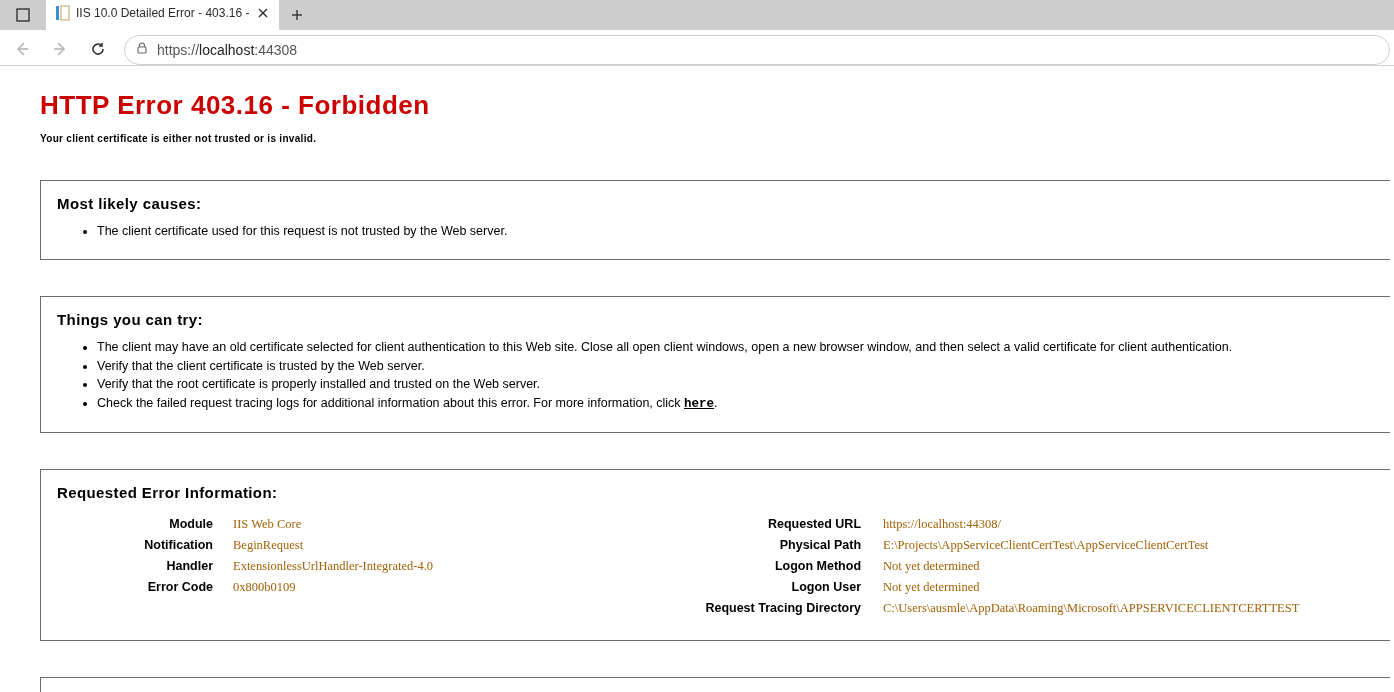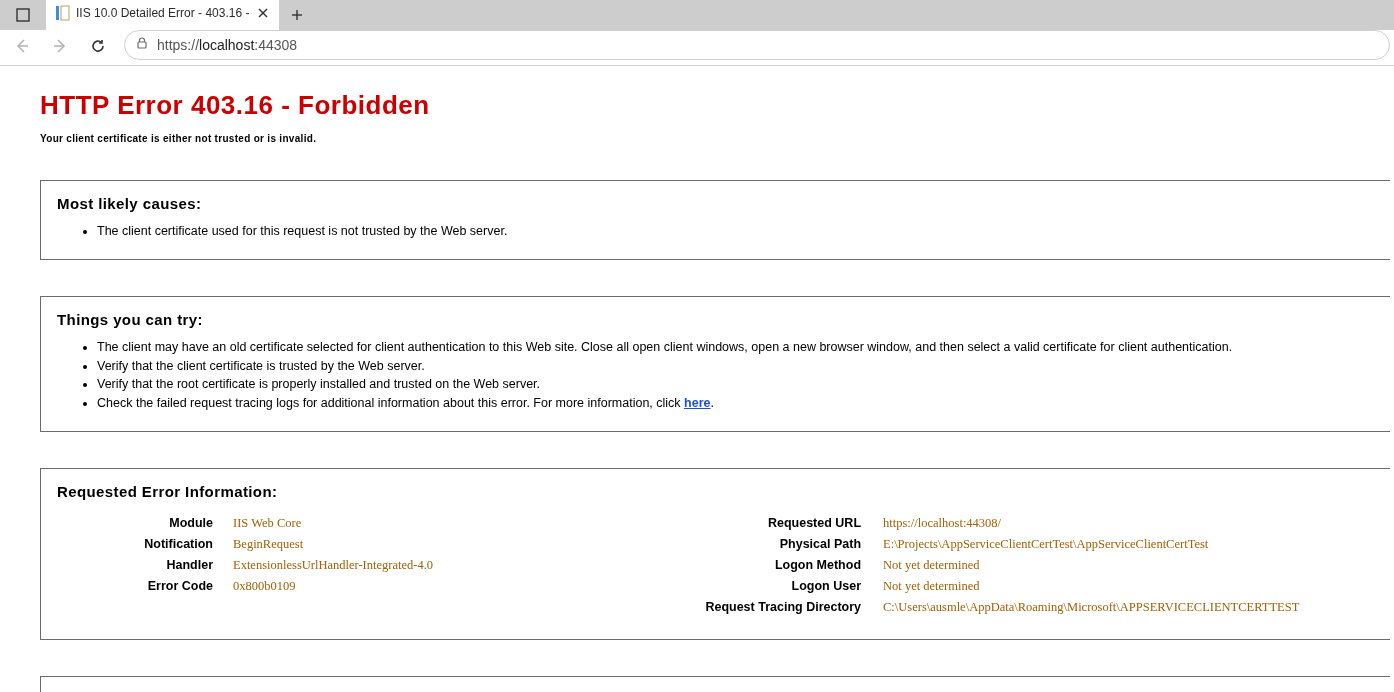--- a/index.html
+++ b/index.html
@@ -53,21 +53,21 @@
       align-items: center;
       justify-content: center;
       font-size: 16px;
       color: #333;
     }
 
     .chrome-toolbar {
       height: 36px;
       background: #ffffff;
       display: flex;
-      align-items: flex-start;
+      align-items: flex-end;
       padding: 0 4px;
       gap: 2px;
       border-bottom: 1px solid #d0d0d0;
     }
     .nav-btn {
       width: 36px;
       height: 32px;
       display: flex;
       align-items: center;
       justify-content: center;
@@ -122,21 +122,21 @@
       letter-spacing: 0.4px;
       color: #000;
       margin-bottom: 10px;
     }
     .section ul {
       padding-left: 40px;
       font-size: 12.5px;
       line-height: 1.5;
       color: #000;
     }
-    .section a { color: #1d4ed8; }
+    .section a { color: #000000; font-family: Liberation Mono, monospace; }
     .section a.bold { font-weight: 700; }
 
     .detail-grid {
       display: flex;
       gap: 70px;
       margin-top: 16px;
     }
     .detail-col { font-size: 12.5px; }
     .detail-row { display: flex; margin-bottom: 6px; }
     .col-left .detail-row .k { width: 176px; text-align: right; font-weight: 700; padding-right: 20px; }

